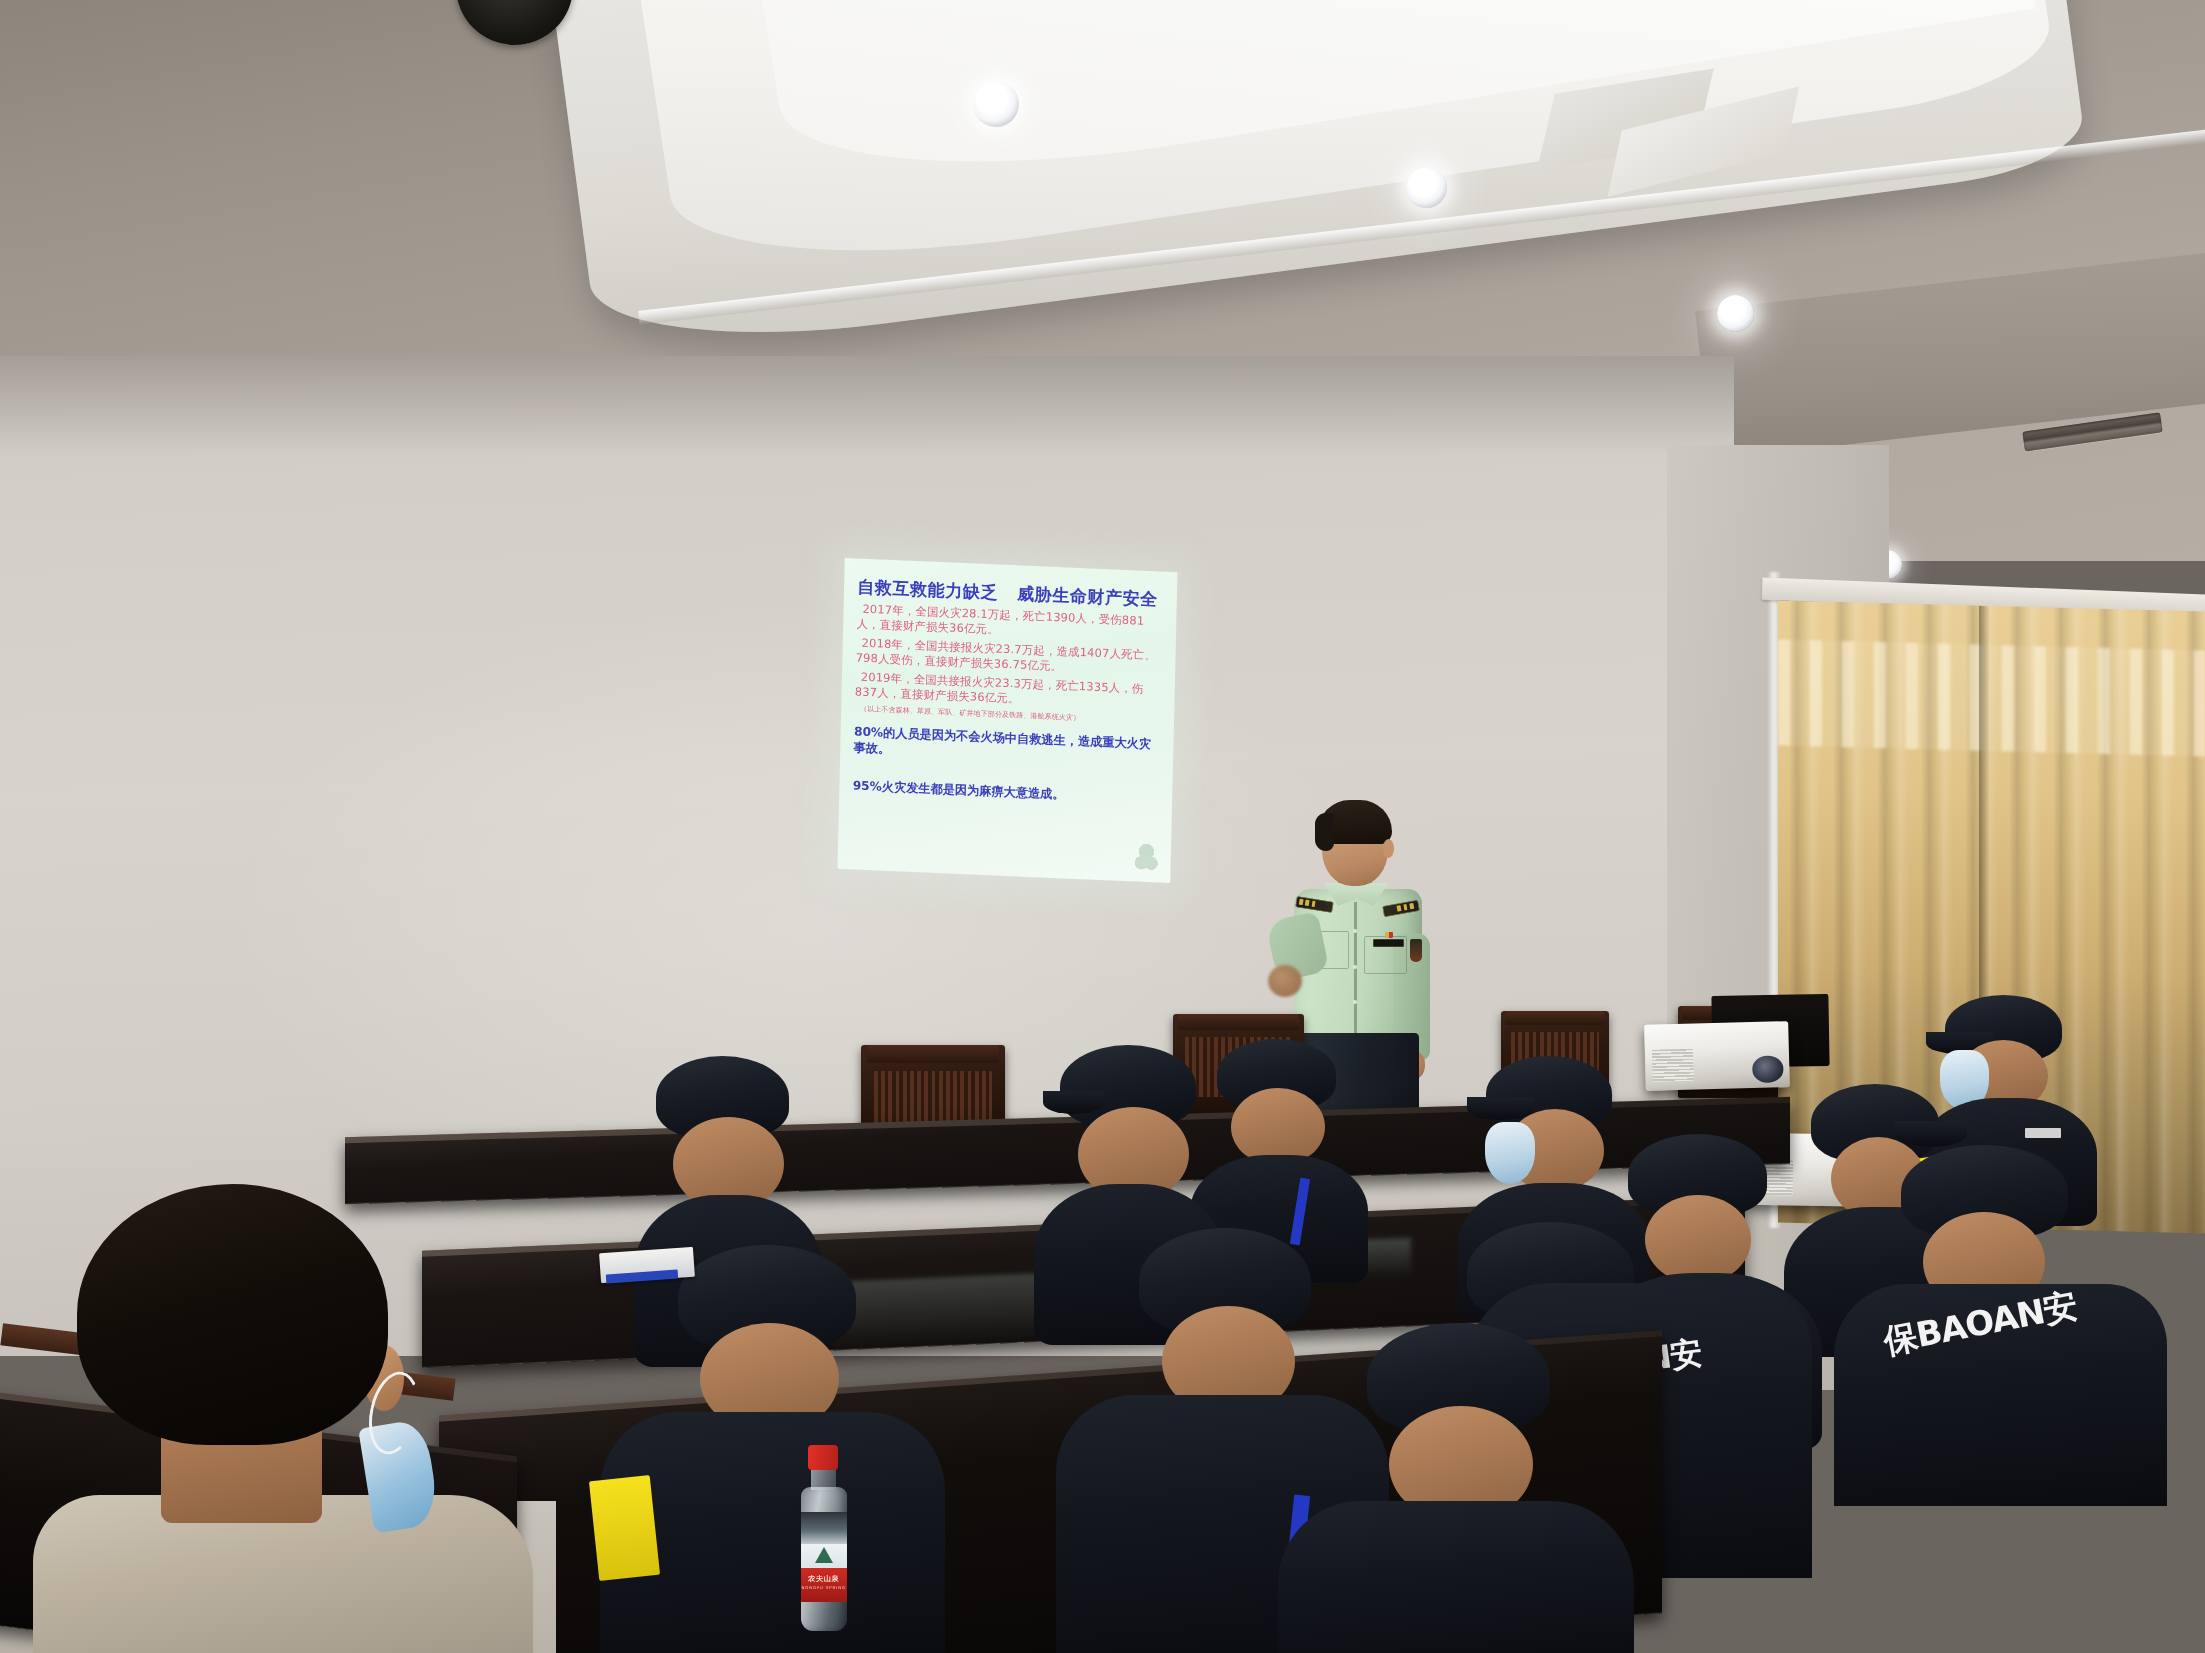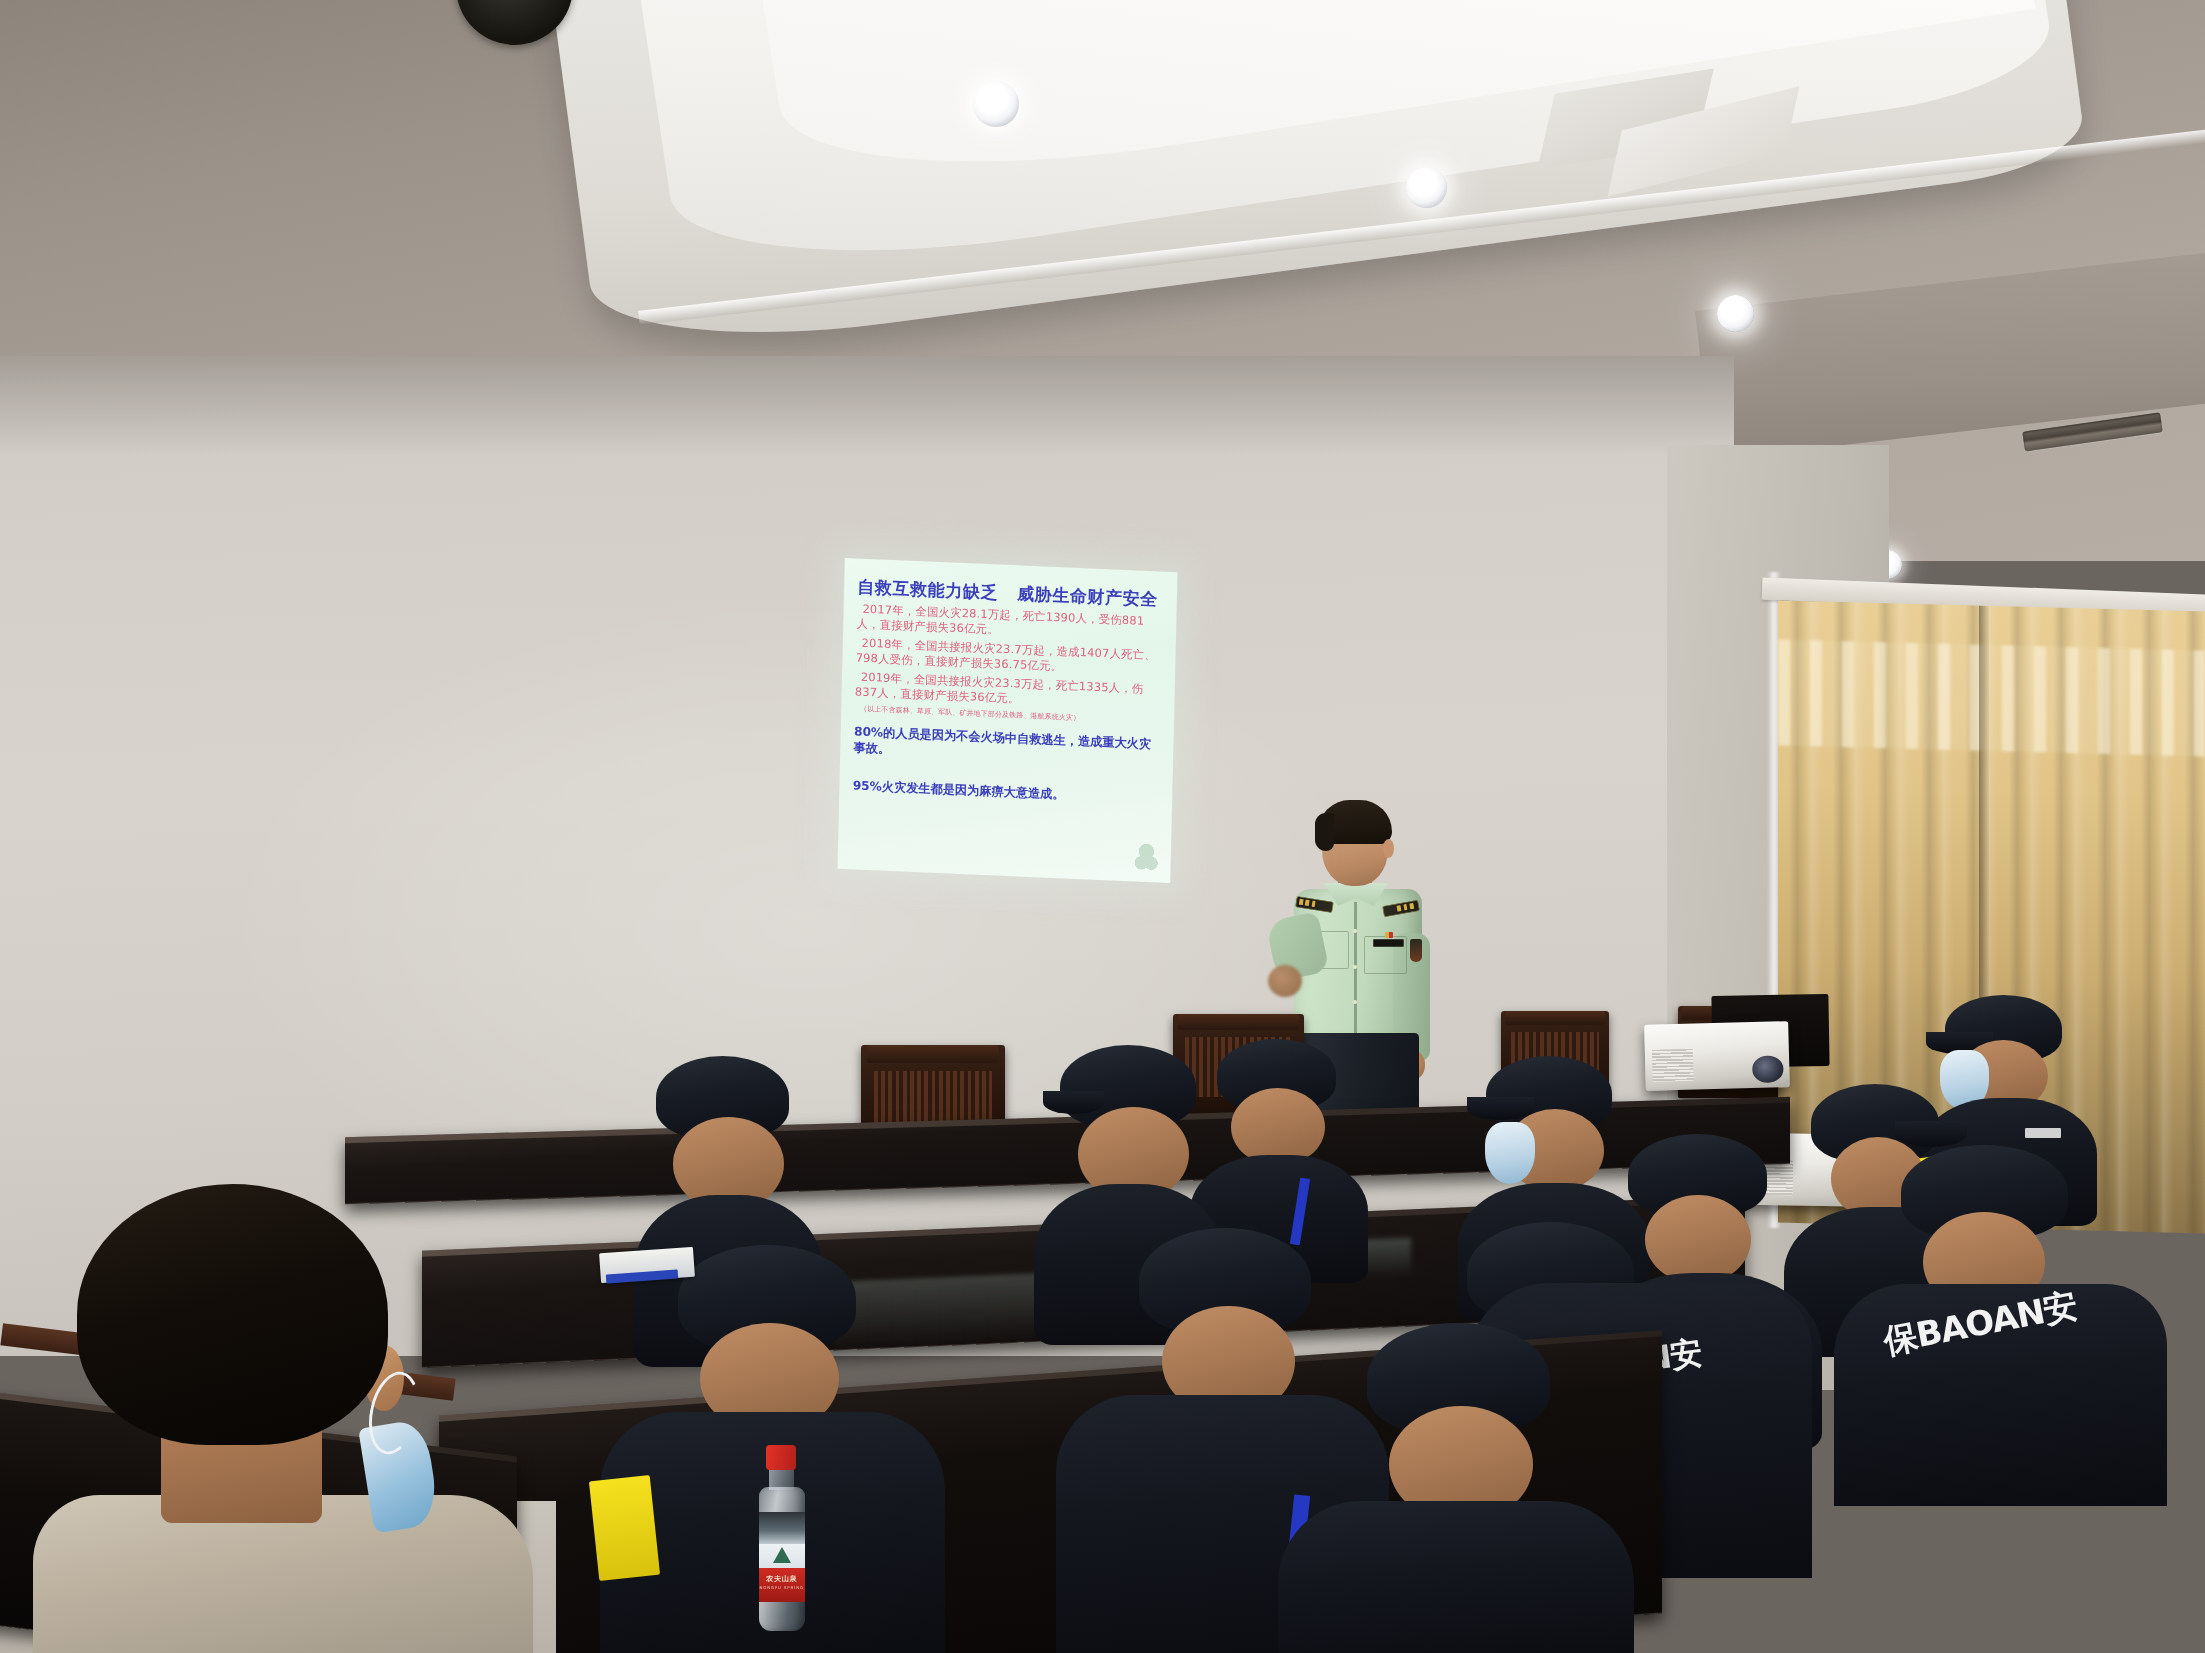--- a/index.html
+++ b/index.html
@@ -199,21 +199,21 @@
   #papers-blue{left:606px;top:1272px;width:72px;height:9px;transform:rotate(-4deg);
     background:#2a45b8;border-radius:1.1px;}
 
   
   #floor{left:0;top:1501px;width:556px;height:153px;
     background:linear-gradient(180deg,#c9c4bb,#b8b2a8);}
   #floor-line{left:78px;top:1551px;width:422px;height:1.7px;background:rgba(120,114,104,.5);
     transform:rotate(11deg);}
 
   
-  #bottle{left:752px;top:1445px;width:58px;height:189px;}
+  #bottle{left:794px;top:1445px;width:58px;height:189px;}
   .bt-cap{left:14.4px;top:0;width:30px;height:24.5px;border-radius:3.9px;
     background:linear-gradient(100deg,#e43127,#b2201a);}
   .bt-neck{left:16.7px;top:22px;width:25.6px;height:23px;
     background:linear-gradient(100deg,rgba(225,235,240,.62),rgba(150,165,175,.35));}
   .bt-body{left:6.7px;top:42px;width:46px;height:144px;border-radius:9px 9px 12.2px 12.2px;
     background:linear-gradient(100deg,rgba(215,228,235,.55) 0%,rgba(245,250,252,.78) 28%,rgba(180,198,208,.45) 72%,rgba(120,138,148,.38) 100%);
     box-shadow:inset -4.4px 0 7.8px rgba(0,0,0,.25);}
   .bt-lbl-top{left:6.7px;top:67px;width:46px;height:34px;
     background:linear-gradient(180deg,#2e3238,#5d6b74 55%,#cfd8dd 100%);}
   .bt-lbl-mid{left:6.7px;top:99px;width:46px;height:24.5px;

